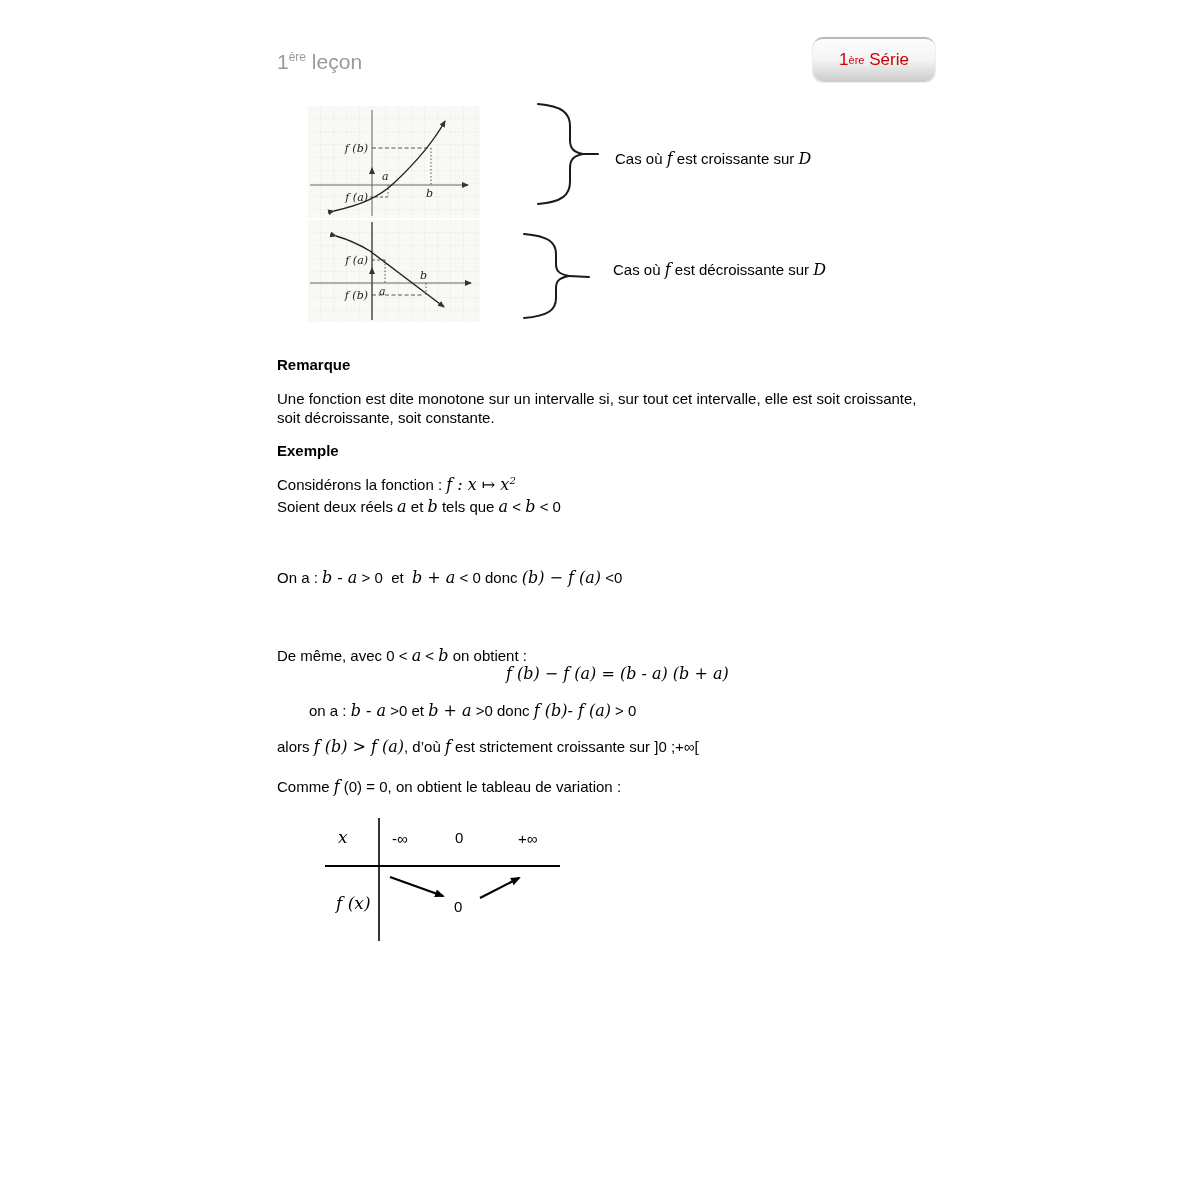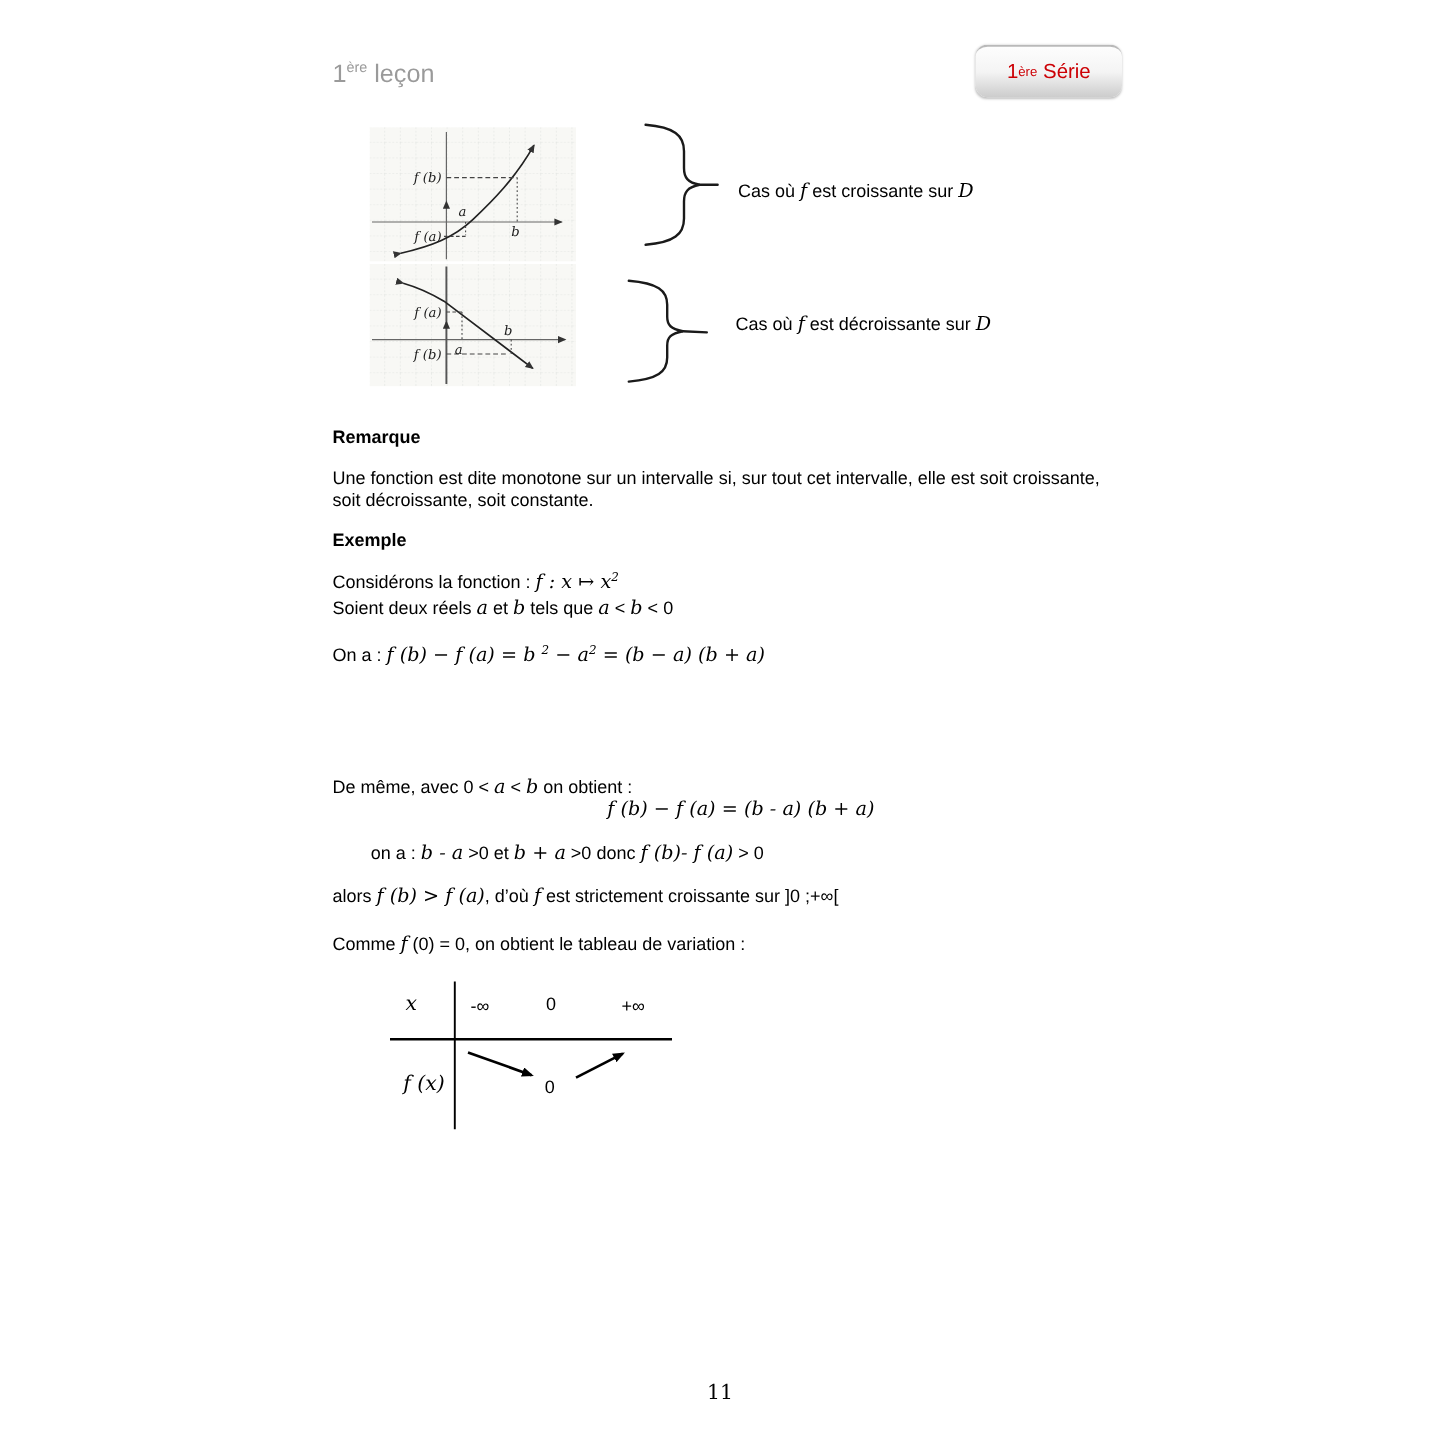--- a/index.html
+++ b/index.html
@@ -109,21 +109,21 @@
   <div class="abs caption" style="left:615px;top:149px;"><span>Cas où </span><span class="mi">f</span><span> est croissante sur </span><span class="mi">D</span></div>
   <div class="abs caption" style="left:613px;top:260px;"><span>Cas où </span><span class="mi">f</span><span> est décroissante sur </span><span class="mi">D</span></div>
 
   <div class="abs h-bold" style="left:277px;top:356px;">Remarque</div>
   <div class="abs para" style="left:277px;top:389px;">Une fonction est dite monotone sur un intervalle si, sur tout cet intervalle, elle est soit croissante, soit décroissante, soit constante.</div>
 
   <div class="abs h-bold" style="left:277px;top:442px;">Exemple</div>
 
   <div class="abs line" style="left:277px;top:475px;"><span>Considérons la fonction : </span><span class="mi">f : x ↦ x</span><span class="mi sup">2</span></div>
   <div class="abs line" style="left:277px;top:497px;"><span>Soient deux réels </span><span class="mi">a</span><span> et </span><span class="mi">b</span><span> tels que </span><span class="mi">a</span><span> &lt; </span><span class="mi">b</span><span> &lt; 0</span></div>
-  <div class="abs line" style="left:277px;top:536px;"><span>On a : </span><span class="mi">f (b) − f (a) = b </span><span class="mi sup">2</span><span class="mi"> − a</span><span class="mi sup">2</span><span class="mi"> = (b − a) (b + a)</span></div>
+  <div class="abs line" style="left:277px;top:568px;"><span>On a : </span><span class="mi">b - a</span><span> &gt; 0  et  </span><span class="mi">b + a</span><span> &lt; 0 donc </span><span class="mi">(b) − f (a)</span><span> &lt;0</span></div>
   <div class="abs line" style="left:277px;top:646px;"><span>De même, avec 0 &lt; </span><span class="mi">a</span><span> &lt; </span><span class="mi">b</span><span> on obtient :</span></div>
   <div class="abs line" style="left:506px;top:664px;"><span class="mi">f (b) − f (a) = (b - a) (b + a)</span></div>
   <div class="abs line" style="left:277px;top:701px;margin-left:32px;"><span>on a : </span><span class="mi">b - a</span><span> &gt;0 et </span><span class="mi">b + a</span><span> &gt;0 donc </span><span class="mi">f (b)- f (a)</span><span> &gt; 0</span></div>
   <div class="abs line" style="left:277px;top:737px;"><span>alors </span><span class="mi">f (b) &gt; f (a)</span><span>, d’où </span><span class="mi">f</span><span> est strictement croissante sur ]0 ;+∞[</span></div>
   <div class="abs line" style="left:277px;top:777px;"><span>Comme </span><span class="mi">f</span><span> (0) = 0, on obtient le tableau de variation :</span></div>
 
   <div class="abs" style="left:315px;top:815px;width:270px;height:132px;">
     <svg width="270" height="132" style="position:absolute;left:0;top:0;">
       <defs>
         <marker id="arrT" markerWidth="12" markerHeight="10" refX="8" refY="4" orient="auto" markerUnits="userSpaceOnUse">
@@ -136,15 +136,14 @@
       <line x1="165" y1="83" x2="204" y2="63" stroke="#000" stroke-width="2.2" marker-end="url(#arrT)"></line>
     </svg>
     <div class="tlab-math" style="left:23px;top:12px;">x</div>
     <div class="tlab" style="left:77px;top:15px;">-∞</div>
     <div class="tlab" style="left:140px;top:14px;">0</div>
     <div class="tlab" style="left:203px;top:15px;">+∞</div>
     <div class="tlab-math" style="left:21px;top:78px;">f (x)</div>
     <div class="tlab" style="left:139px;top:83px;">0</div>
   </div>
 
-  <div class="abs page-num">11</div>
 
 </div>
 
 </body></html>

